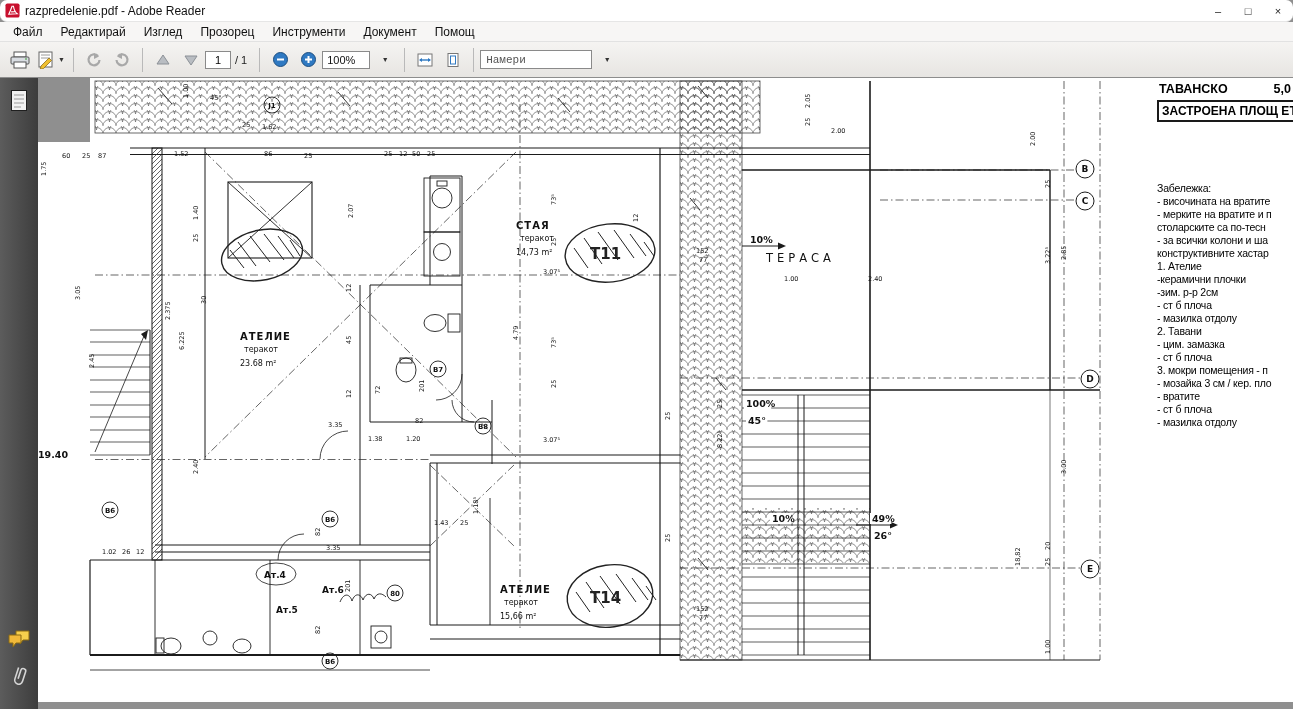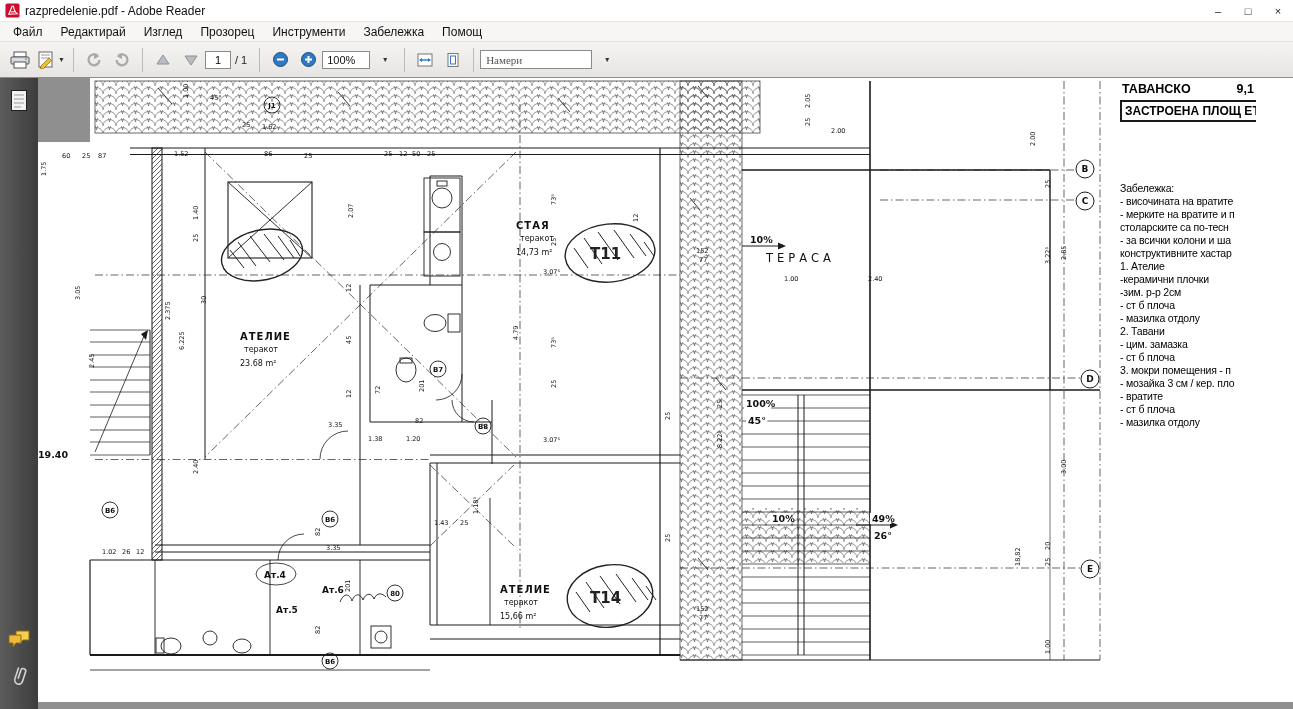--- a/index.html
+++ b/index.html
@@ -5,53 +5,53 @@
   * { box-sizing: border-box; }
   html,body { margin:0; padding:0; }
   body {
     width:1293px; height:709px; overflow:hidden;
     font-family:"Liberation Sans", sans-serif;
     background:#8f8f8f;
   }
   
   .titlebar {
     height:22px; background:#ffffff; display:flex; align-items:center;
-    padding-left:5px; font-size:12px; color:#111; border-bottom:1px solid #e6e6e6;
+    padding-left:5px; font-size:12px; color:#111; border-bottom:1px solid #e6e6e6;border-radius:7px;
   }
   .app-icon { width:15px; height:15px; margin-right:5px; flex:0 0 auto; }
   .win-controls { margin-left:auto; display:flex; }
   .win-btn { width:30px; height:18px; display:flex; align-items:center; justify-content:center;
              font-size:11px; color:#222; }
   .menubar { height:20px; background:#f7f6f5; display:flex; align-items:center;
              font-size:12px; color:#111; border-bottom:1px solid #e2e2e2; padding-left:4px; }
   .menu-item { padding:2px 9px; cursor:default; }
   .toolbar { height:36px; background:linear-gradient(#f5f4f2,#e7e5e2);
              border-bottom:1px solid #8d8d8d; display:flex; align-items:center; padding:0 6px; }
   .tb-btn { height:28px; min-width:26px; display:flex; align-items:center; justify-content:center;
             border:1px solid transparent; border-radius:2px; margin:0 1px; }
   .tb-sep { width:1px; height:24px; background:#b9b9b9; margin:0 6px; }
   .page-input { width:26px; height:18px; font-size:11px; text-align:center;
                 border:1px solid #8a8a8a; background:#fff; font-family:"Liberation Sans",sans-serif; }
   .page-of { font-size:11px; color:#222; margin:0 6px 0 4px; }
   .zoom-box { width:48px; height:18px; border:1px solid #8a8a8a; background:#fff;
               font-size:11px; display:flex; align-items:center; padding:0 4px; color:#111; }
   .caret { font-size:7px; color:#333; margin-left:2px; }
   .find-box { width:112px; height:19px; border:1px solid #8a8a8a; background:#fff;
-              font-size:11px; color:#444; padding:0 5px; font-family:Liberation Serif, serif; }
+              font-size:11px; color:#444; padding:0 5px; font-family:Liberation Mono, monospace; }
   .find-box::placeholder { color:#555; opacity:1; }
   
   .content { display:flex; height:631px; }
   .sidebar { width:38px; background:linear-gradient(90deg,#5c5c5c,#3d3d3d);
              display:flex; flex-direction:column; align-items:center; padding:10px 0 8px 0; }
   .side-btn { margin-bottom:10px; }
   .side-spacer { flex:1; }
   .docarea { position:relative; flex:1; background:#8f8f8f; overflow:hidden; }
   .docarea svg.plan { position:absolute; left:0; top:0; }
   
-  .notes { position:absolute; left:1082px; top:4px; width:136px; color:#000; overflow:hidden; }
+  .notes { position:absolute; left:1119px; top:4px; width:136px; color:#000; overflow:hidden; }
   .notes-heading { display:flex; justify-content:space-between; font-weight:bold;
                    font-size:12.5px; padding:0 2px; white-space:nowrap; }
   .notes-box { border:2px solid #1a1a1a; border-right:none; font-weight:bold; font-size:12px;
                padding:2px 3px; margin-top:4px; white-space:nowrap; overflow:hidden; }
   .notes-body { margin-top:60px; }
   .note-line { font-size:10.5px; font-weight:normal; line-height:13px; white-space:nowrap;
                letter-spacing:-0.2px; }
   
   text { font-family:"DejaVu Sans", sans-serif; fill:#111; }
   .dim   { font-size:6.5px; }
@@ -79,21 +79,21 @@
     <span class="win-btn">×</span>
   </div>
 </div>
 
 <div class="menubar">
     <span class="menu-item">Файл</span>
     <span class="menu-item">Редактирай</span>
     <span class="menu-item">Изглед</span>
     <span class="menu-item">Прозорец</span>
     <span class="menu-item">Инструменти</span>
-    <span class="menu-item">Забележка</span>
+    <span class="menu-item">Документ</span>
     <span class="menu-item">Помощ</span>
   </div>
 
 <div class="toolbar">
   <div class="tb-btn">
     <svg width="22" height="18" viewBox="0 0 22 18">
       <rect x="5" y="1" width="12" height="5" fill="#ffffff" stroke="#555"></rect>
       <rect x="2" y="6" width="18" height="7" rx="1" fill="#d9dde2" stroke="#555"></rect>
       <rect x="5" y="11" width="12" height="6" fill="#ffffff" stroke="#555"></rect>
       <circle cx="17" cy="8" r="1" fill="#6fae6f"></circle>
@@ -442,21 +442,21 @@
       <g stroke="#222" stroke-width="1" fill="none">
         <path d="M192,172 l14,18 M200,164 l18,24 M212,158 l20,26 M226,156 l20,26 M240,158 l16,22 M252,162 l10,16"></path>
         <path d="M536,170 l14,20 M546,160 l18,26 M560,154 l20,28 M576,152 l20,28 M592,156 l16,22 M606,164 l10,14"></path>
         <path d="M538,514 l14,20 M548,504 l18,26 M562,498 l20,28 M578,496 l20,28 M594,500 l16,22 M608,508 l10,14"></path>
       </g>
     </svg>
 
     <div class="notes">
       <div class="notes-heading">
         <span>ТАВАНСКО</span>
-        <span>9,1</span>
+        <span>5,0</span>
       </div>
       <div class="notes-box">ЗАСТРОЕНА ПЛОЩ ЕТ</div>
       <div class="notes-body">
           <div class="note-line">Забележка:</div>
           <div class="note-line">- височината на вратите</div>
           <div class="note-line">- мерките на вратите и п</div>
           <div class="note-line">столарските са по-тесн</div>
           <div class="note-line">- за всички колони и ша</div>
           <div class="note-line">конструктивните хастар</div>
           <div class="note-line">1. Ателие</div>

